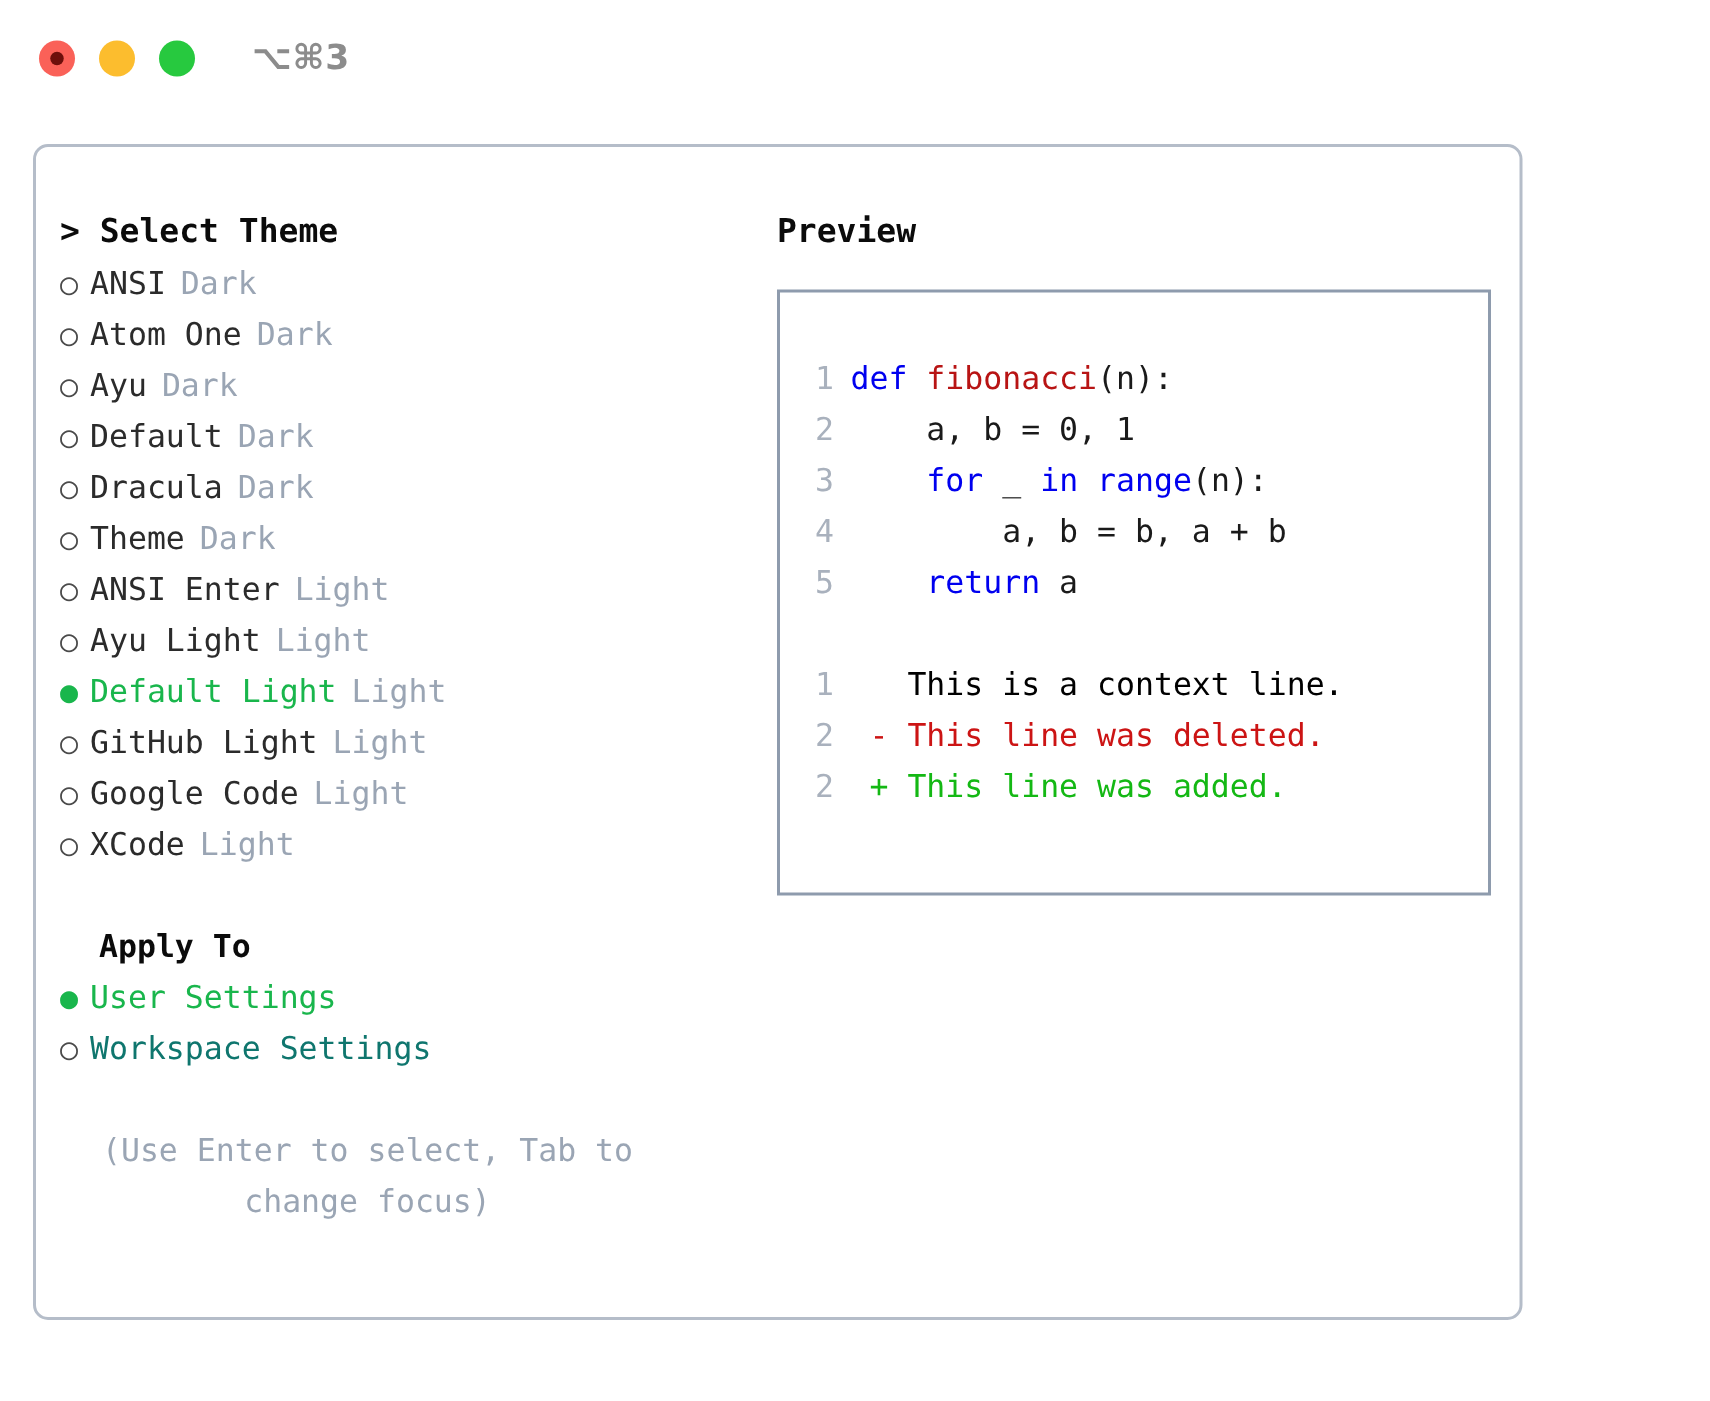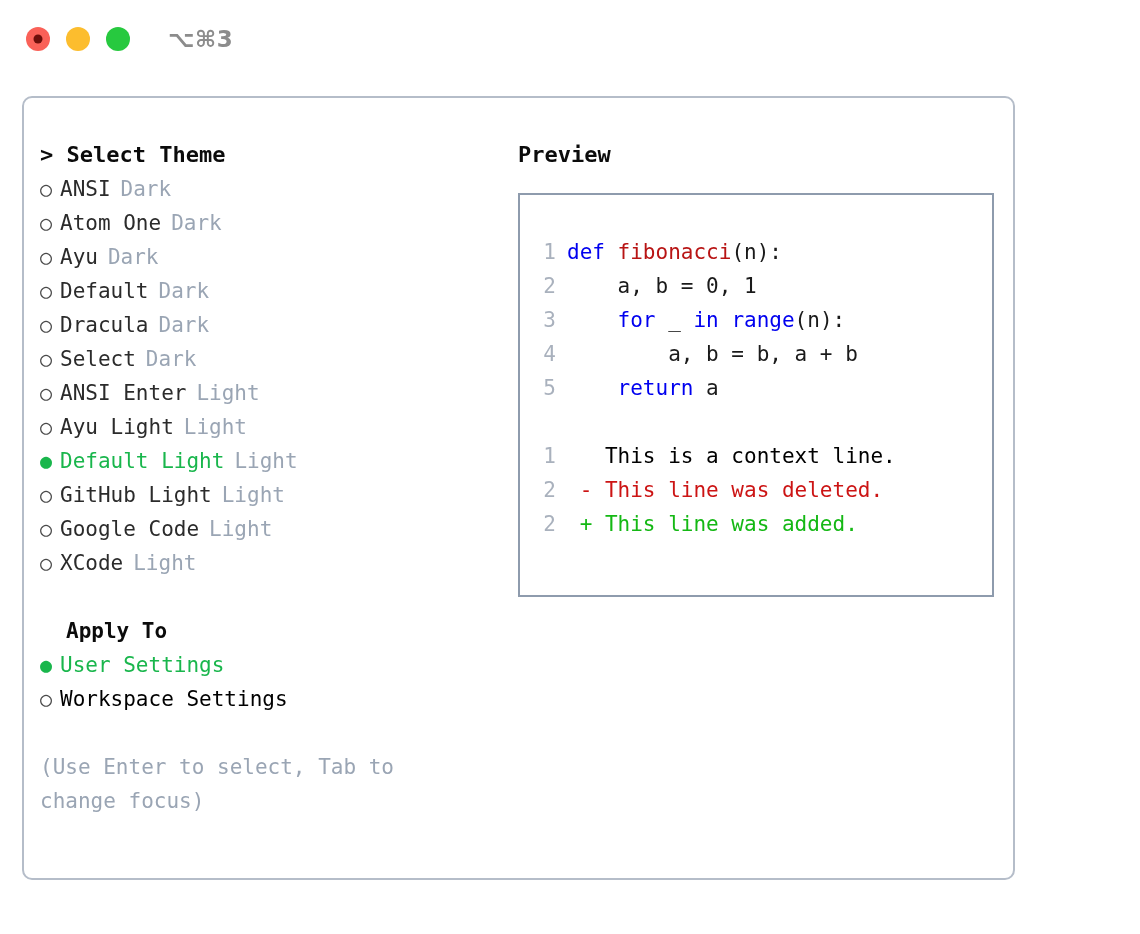--- a/index.html
+++ b/index.html
@@ -136,30 +136,31 @@
     white-space: pre;
   }
 
   .apply-row {
     display: flex;
     align-items: baseline;
     line-height: 34px;
     font-size: 21px;
     white-space: pre;
   }
-  .apply-row .apply-name { color: #000000; }
+  .apply-row .apply-name { color: #0f766e; }
   .apply-row.selected .bullet { color: #19b64c; }
   .apply-row.selected .apply-name { color: #19b64c; }
 
   #hint-text {
     margin-top: 34px;
     font-size: 21px;
     line-height: 34px;
     color: #9aa5b4;
     width: 410px;
+    text-align: center;
   }
 
   
   #preview-column {
     position: absolute;
     left: 478px;
     top: 40px;
     width: 490px;
     padding-left: 16px;
   }
@@ -220,21 +221,21 @@
   <div id="main-panel">
 
     <div id="theme-column">
       <div id="list-header">&gt; Select Theme</div>
       <div id="theme-list">
           <div class="theme-row"><span class="bullet">○</span><span class="theme-name">ANSI</span><span class="theme-kind">Dark</span></div>
           <div class="theme-row"><span class="bullet">○</span><span class="theme-name">Atom One</span><span class="theme-kind">Dark</span></div>
           <div class="theme-row"><span class="bullet">○</span><span class="theme-name">Ayu</span><span class="theme-kind">Dark</span></div>
           <div class="theme-row"><span class="bullet">○</span><span class="theme-name">Default</span><span class="theme-kind">Dark</span></div>
           <div class="theme-row"><span class="bullet">○</span><span class="theme-name">Dracula</span><span class="theme-kind">Dark</span></div>
-          <div class="theme-row"><span class="bullet">○</span><span class="theme-name">Select</span><span class="theme-kind">Dark</span></div>
+          <div class="theme-row"><span class="bullet">○</span><span class="theme-name">Theme</span><span class="theme-kind">Dark</span></div>
           <div class="theme-row"><span class="bullet">○</span><span class="theme-name">ANSI Enter</span><span class="theme-kind">Light</span></div>
           <div class="theme-row"><span class="bullet">○</span><span class="theme-name">Ayu Light</span><span class="theme-kind">Light</span></div>
           <div class="theme-row selected"><span class="bullet">●</span><span class="theme-name">Default Light</span><span class="theme-kind">Light</span></div>
           <div class="theme-row"><span class="bullet">○</span><span class="theme-name">GitHub Light</span><span class="theme-kind">Light</span></div>
           <div class="theme-row"><span class="bullet">○</span><span class="theme-name">Google Code</span><span class="theme-kind">Light</span></div>
           <div class="theme-row"><span class="bullet">○</span><span class="theme-name">XCode</span><span class="theme-kind">Light</span></div>
         </div>
 
       <div class="spacer-row"></div>
 

